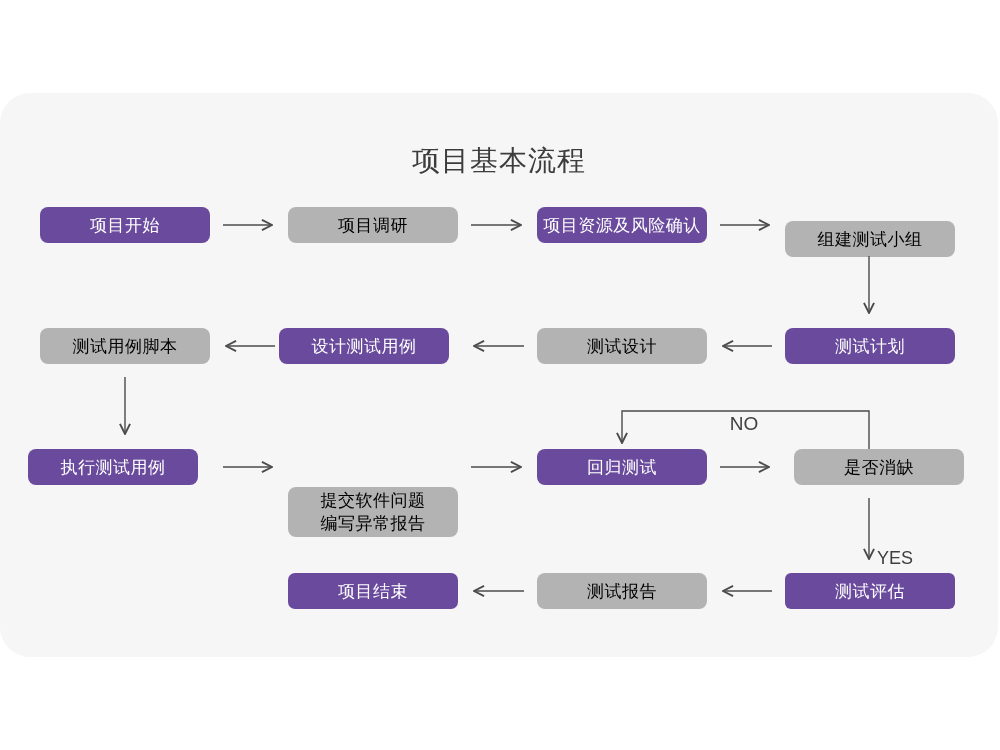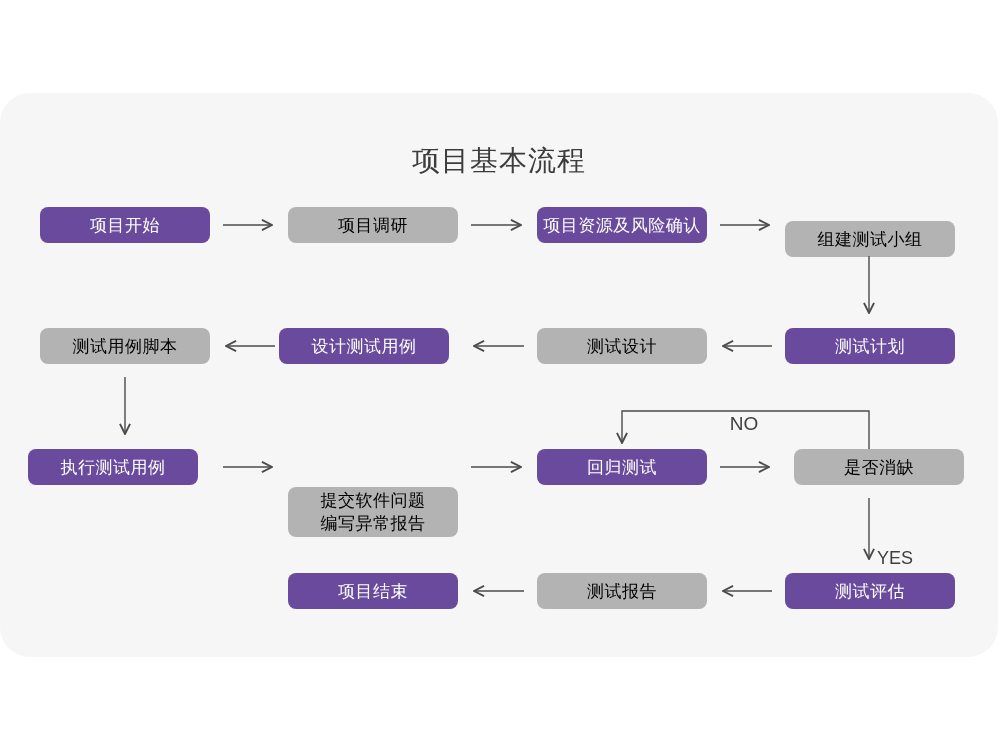--- a/index.html
+++ b/index.html
@@ -46,23 +46,23 @@
   .n2  { left: 537px; top: 207px; }
   .n3  { left: 785px; top: 221px; }
   .n4  { left: 785px; top: 328px; }
   .n5  { left: 537px; top: 328px; }
   .n6  { left: 279px; top: 328px; }
   .n7  { left: 40px;  top: 328px; }
   .n8  { left: 28px;  top: 449px; }
   .n9  { left: 288px; top: 442px; height: 50px; margin-top: 45px; }
   .n10 { left: 537px; top: 449px; }
   .n11 { left: 785px; top: 449px; margin-left: 9px; }
-  .n12 { left: 785px; top: 573px; }
+  .n12 { left: 785px; top: 573px; border-radius: 6px; }
   .n13 { left: 537px; top: 573px; }
-  .n14 { left: 288px; top: 573px; }
+  .n14 { left: 288px; top: 573px; border-radius: 7px; }
 
   .connectors {
     position: absolute;
     left: 0; top: 0;
     width: 1000px; height: 750px;
     pointer-events: none;
   }
 
   .branch-label {
     position: absolute;

